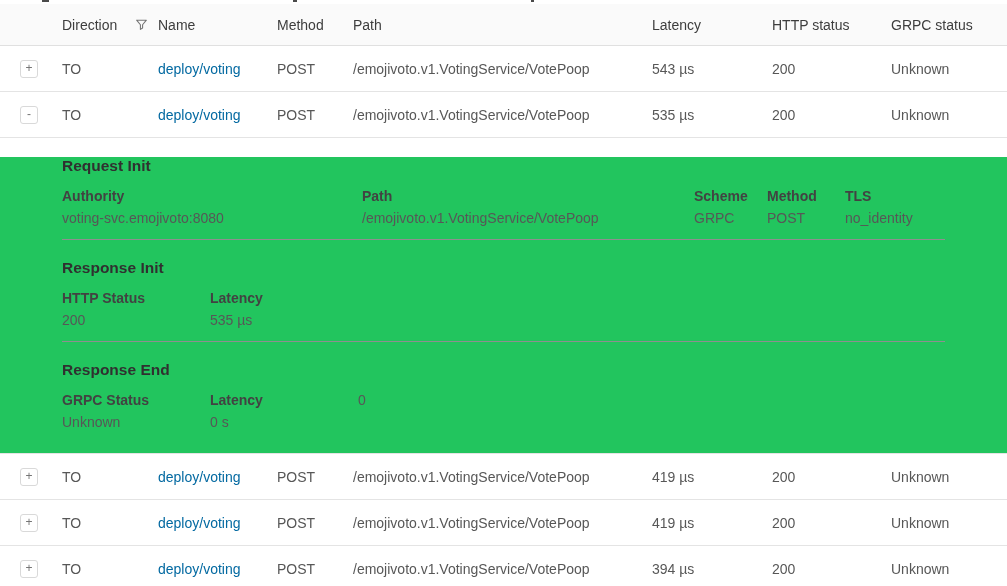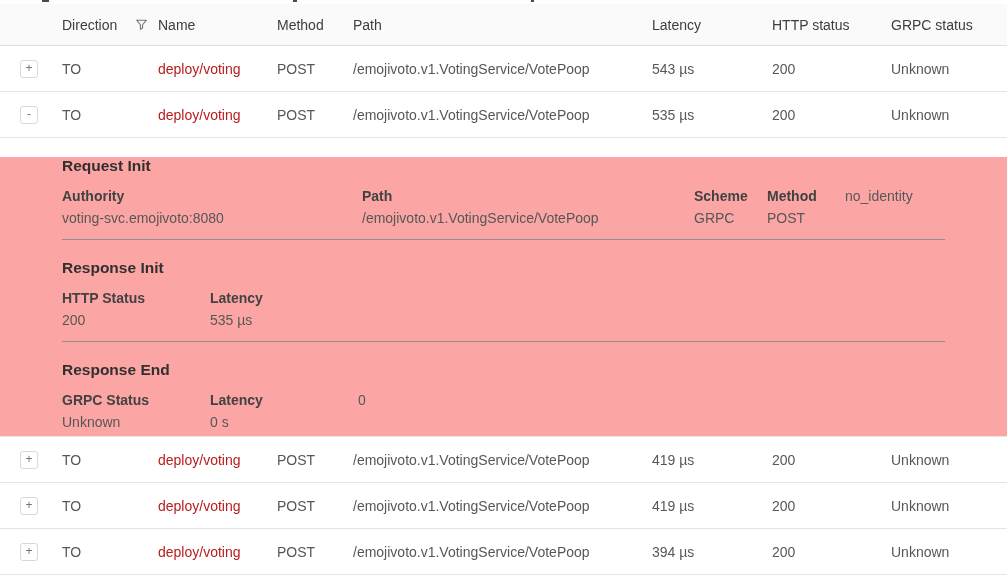--- a/index.html
+++ b/index.html
@@ -62,29 +62,29 @@
     border: 1px solid #d9d9d9;
     border-radius: 3px;
     color: #757575;
     font-family: "Liberation Sans", sans-serif;
     font-size: 12px;
     line-height: 15px;
     text-align: center;
     cursor: pointer;
   }
 
-  .name-link { color: #b91c1c; text-decoration: none; cursor: pointer; }
+  .name-link { color: #0369a1; text-decoration: none; cursor: pointer; }
 
   
   .detail {
     box-sizing: border-box;
     width: 1007px;
-    padding: 0 0 6px 62px;
+    padding: 0 0 23px 62px;
     border-bottom: 1px solid #e4e4e4;
-    background: #fca5a5;
+    background: #22c55e;
   }
   .section-title {
     margin-top: 19px;
     font-size: 15.5px;
     font-weight: bold;
     color: #303030;
   }
   .fields { display: flex; margin-top: 13px; }
   .field { box-sizing: border-box; padding-right: 10px; }
   .field-label {
@@ -201,20 +201,21 @@
   </div>
               <div class="field" style="width: 73px;">
     <div class="field-label">Scheme</div>
     <div class="field-value">GRPC</div>
   </div>
               <div class="field" style="width: 78px;">
     <div class="field-label">Method</div>
     <div class="field-value">POST</div>
   </div>
               <div class="field" style="flex: 1 1 0%;">
+    <div class="field-label">TLS</div>
     <div class="field-value">no_identity</div>
   </div>
             </div>
   </div>
           <hr>
           <div class="section">
     <div class="section-title">Response Init</div>
     <div class="fields">
               <div class="field" style="width: 148px;">
     <div class="field-label">HTTP Status</div>

